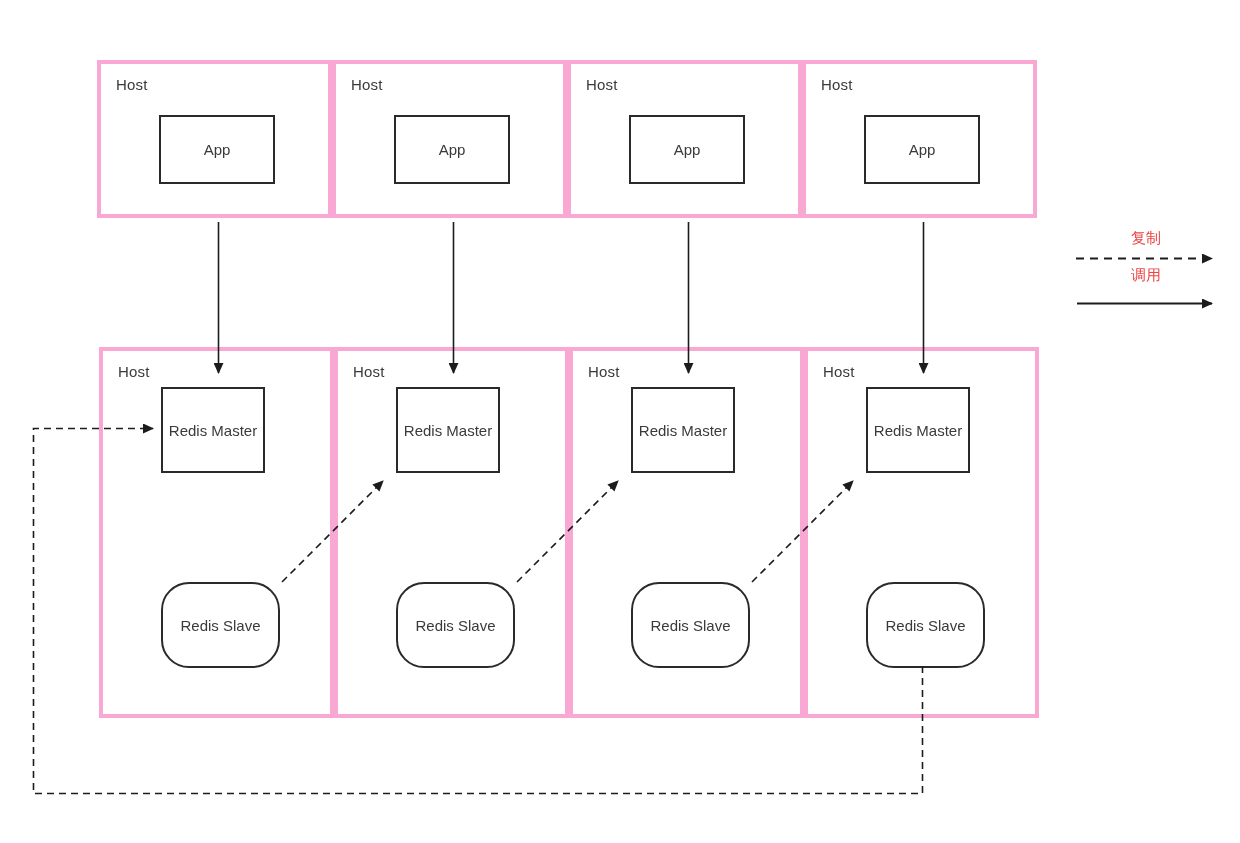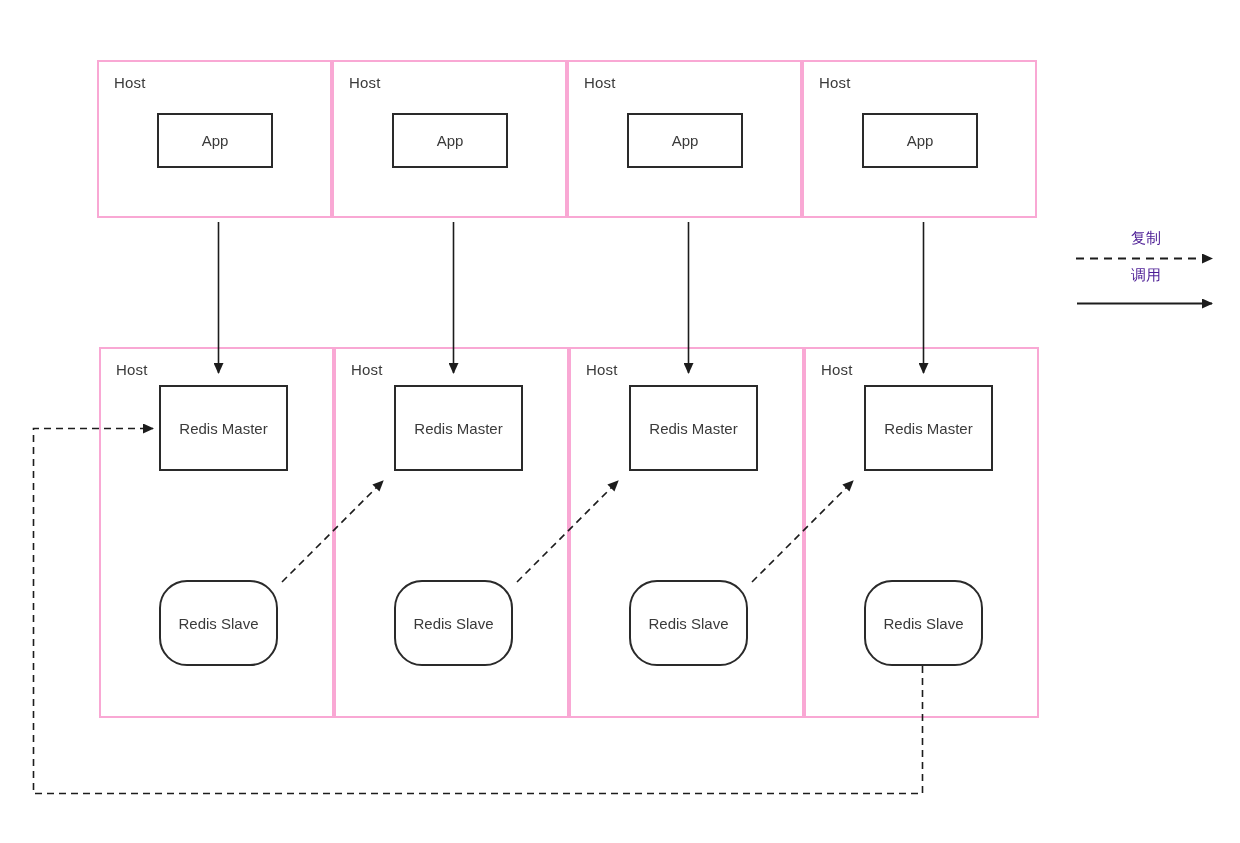--- a/index.html
+++ b/index.html
@@ -11,21 +11,21 @@
     position: relative;
     width: 1240px;
     height: 843px;
     background: #ffffff;
     font-family: "Liberation Sans", sans-serif;
     color: #333333;
     overflow: hidden;
   }
   .box {
     position: absolute;
-    border: 2px solid #f9a8d4;
+    border: 4px solid #f9a8d4;
     box-sizing: border-box;
     background: transparent;
   }
   .host-label {
     position: absolute;
     left: 15px;
     top: 12px;
     font-size: 15px;
     color: #3a3a3a;
     letter-spacing: 0.2px;
@@ -36,39 +36,39 @@
     box-sizing: border-box;
     display: flex;
     align-items: center;
     justify-content: center;
     font-size: 15px;
     color: #3a3a3a;
     background: #ffffff;
   }
   
   .top-host { top: 60px; width: 235px; height: 158px; }
-  .top-host .node { left: 58px; top: 51px; width: 116px; height: 55px; text-align: right; }
+  .top-host .node { left: 58px; top: 51px; width: 116px; height: 69px; text-align: right; }
   
   .bottom-host { top: 347px; width: 235px; height: 371px; }
-  .bottom-host .node-master { left: 58px; top: 36px; width: 129px; height: 86px; }
+  .bottom-host .node-master { left: 58px; top: 36px; width: 104px; height: 86px; }
   .bottom-host .node-slave  { left: 58px; top: 231px; width: 119px; height: 86px; border-radius: 28px; }
 
   .arrow-layer {
     position: absolute;
     left: 0; top: 0;
     width: 1240px;
     height: 843px;
     pointer-events: none;
   }
   .legend-label {
     position: absolute;
     width: 140px;
     text-align: center;
     font-size: 15px;
-    color: #4c1d95;
+    color: #ef4444;
   }
   .legend-repl-label { left: 1076px; top: 229px; }
   .legend-call-label { left: 1076px; top: 266px; }
 </style>
 </head>
 <body>
 
 <div class="canvas">
 
   <div class="box top-host" style="left:97px">

